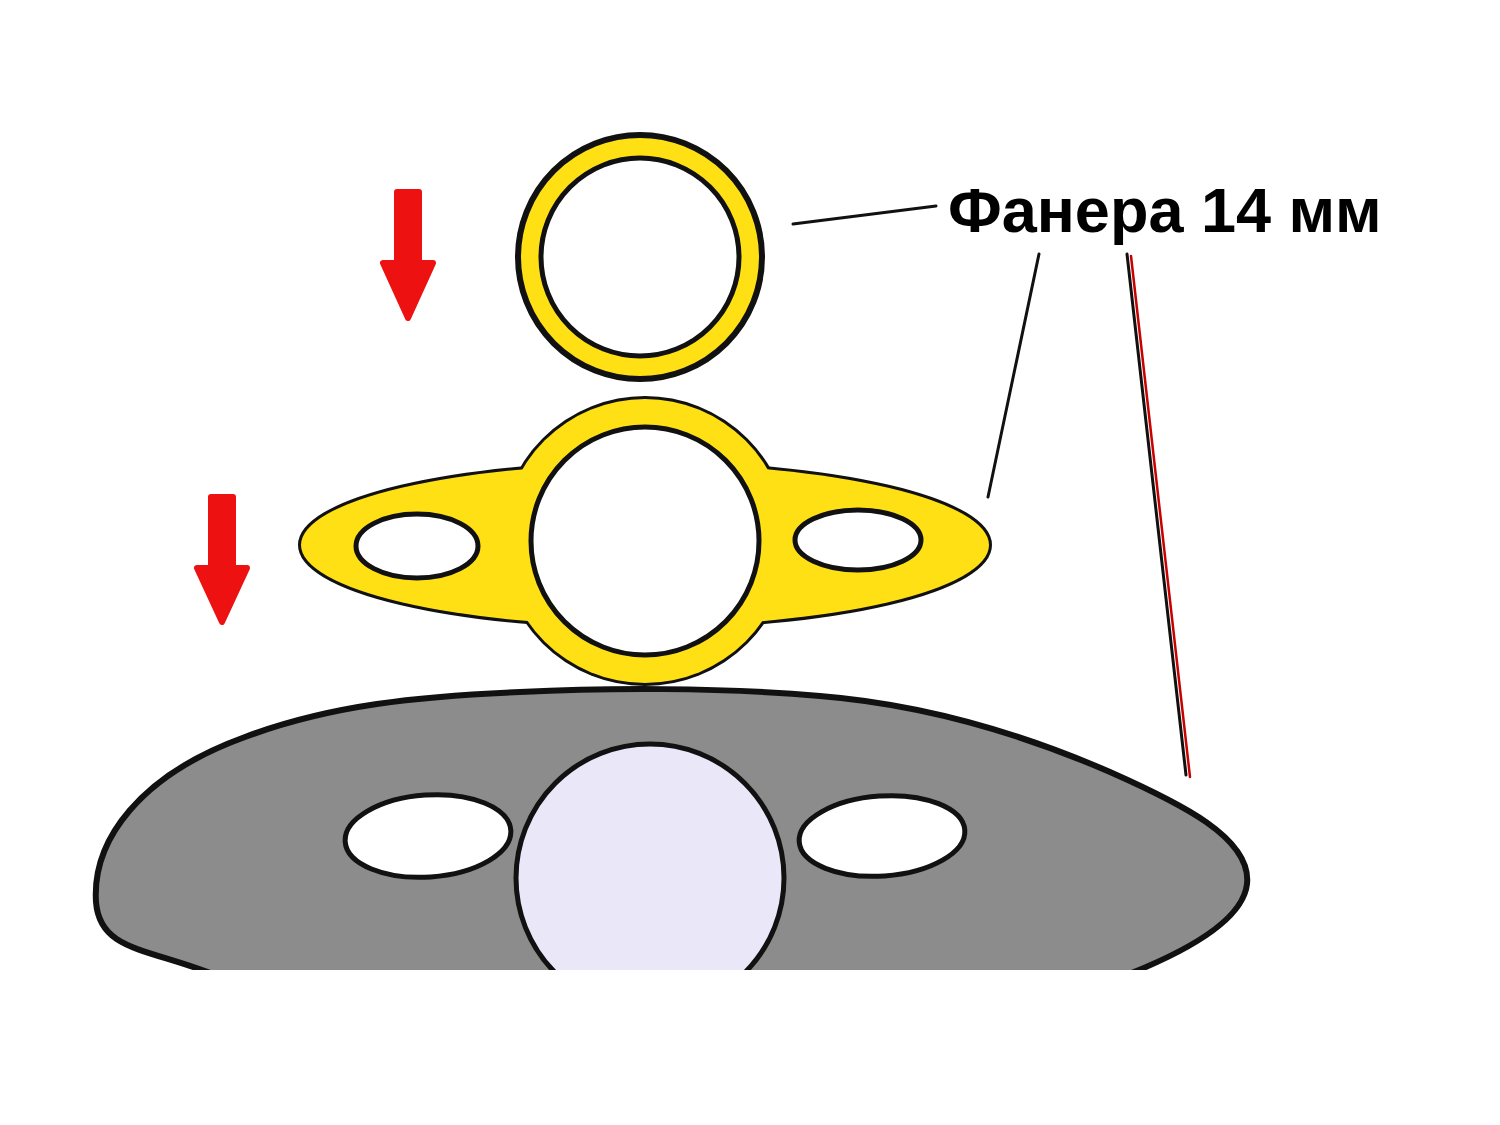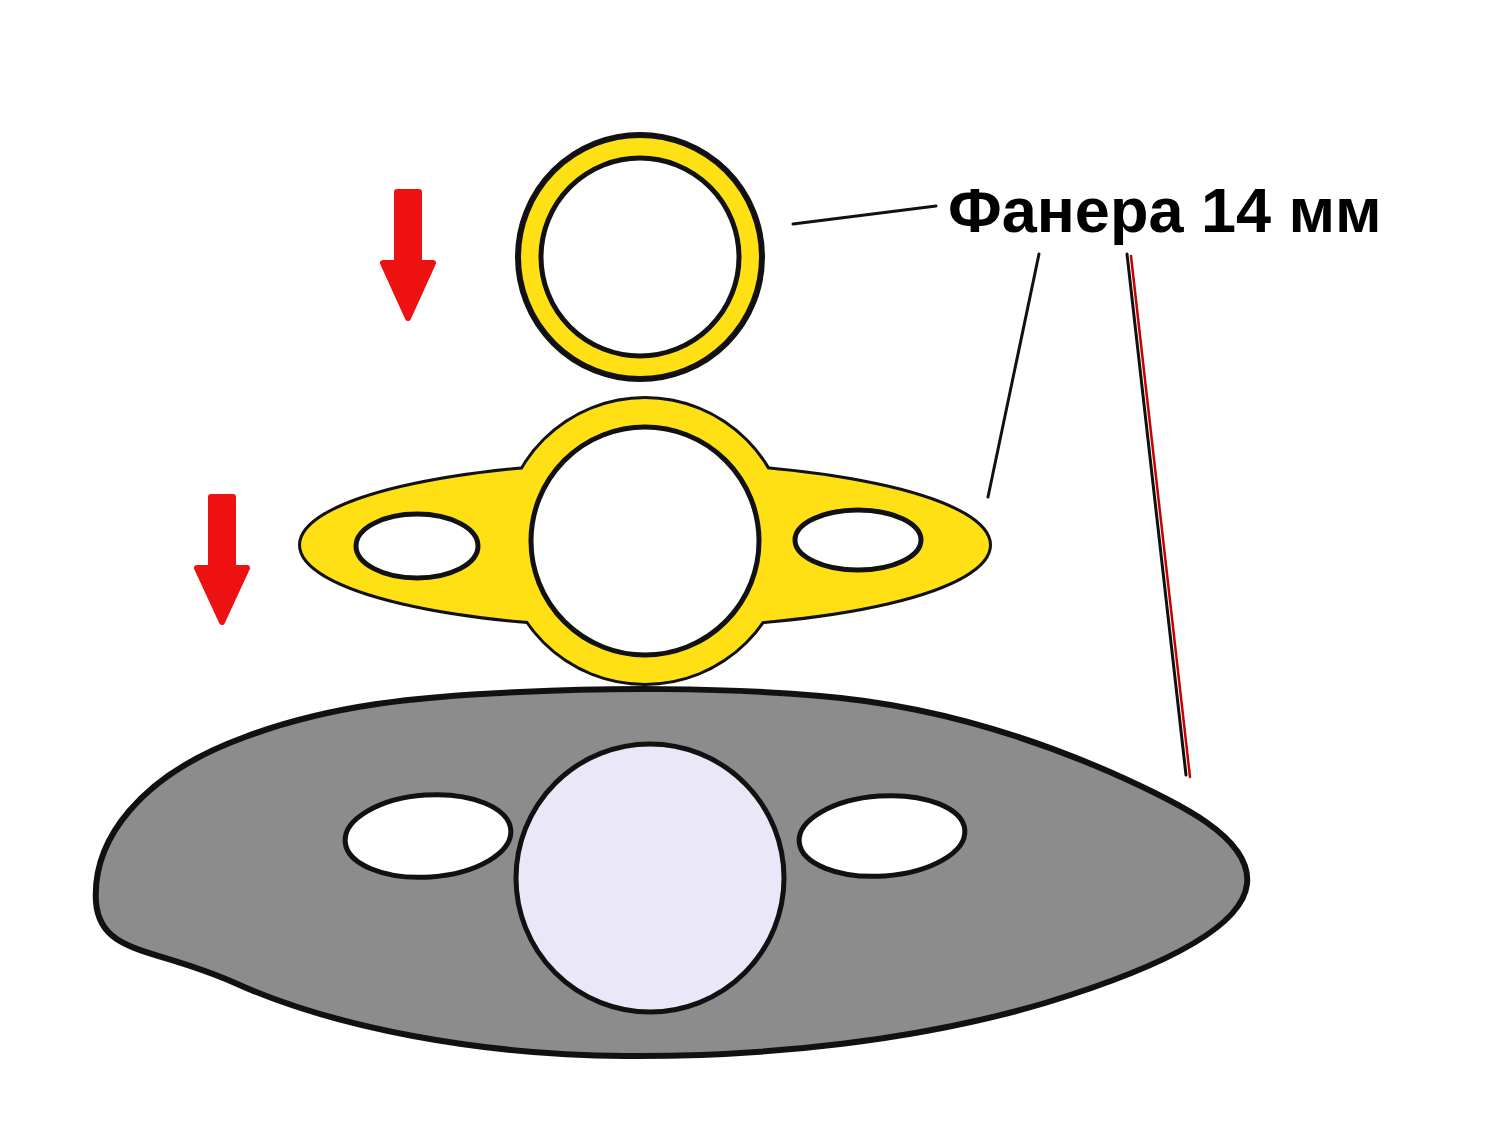--- a/index.html
+++ b/index.html
@@ -4,21 +4,21 @@
 <style>
   html, body {
     margin: 0;
     padding: 0;
     background: #ffffff;
     font-family: "Liberation Sans", sans-serif;
   }
   .stage {
     position: relative;
     width: 1500px;
-    height: 1125px;
+    height: 970px;
     background: #ffffff;
     overflow: hidden;
   }
   .stage svg {
     display: block;
     width: 1500px;
     height: 1125px;
   }
   .diagram-label {
     font-family: "Liberation Sans", sans-serif;

